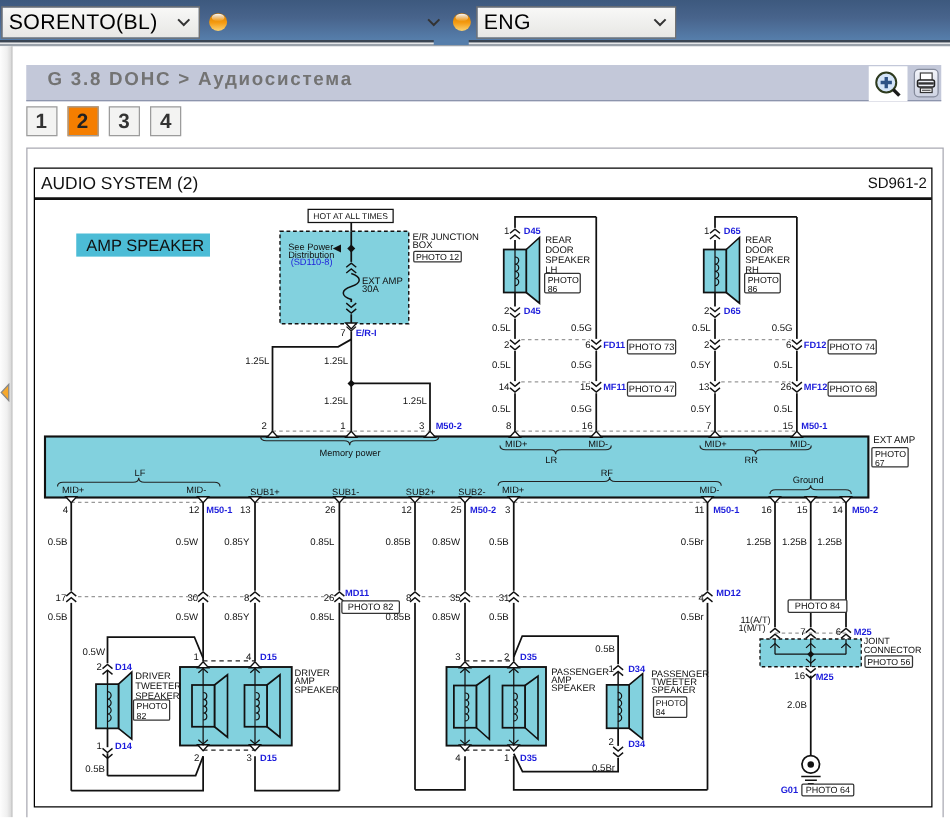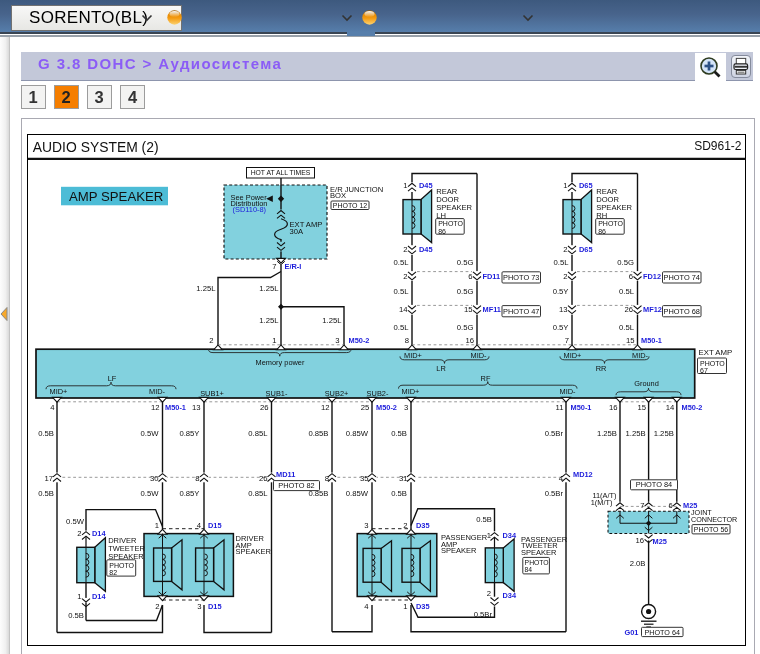--- a/index.html
+++ b/index.html
@@ -1,26 +1,27 @@
 <!DOCTYPE html>
 <html><head><meta charset="utf-8"><style>
 html,body{margin:0;padding:0;background:#fff;font-family:"Liberation Sans",sans-serif;}
 .abs{position:absolute;}
 #wrap{position:relative;width:760px;height:654px;overflow:hidden;background:#fff;}
 .sel{position:absolute;top:4.5px;height:24px;background:linear-gradient(180deg,#f8f8f7,#e7e7e4);border:1px solid #717171;
-font-size:17px;line-height:23.5px;padding-left:17px;color:#000;letter-spacing:0.3px;margin-left:10px;}
+font-size:17px;line-height:23.5px;padding-left:5px;color:#000;letter-spacing:0.3px;}
 .tab{position:absolute;top:84.7px;width:25.1px;height:24.3px;border:1px solid #9c9c9c;background:#f3f3f2;
 font-weight:bold;font-size:16.5px;line-height:23.5px;text-align:center;color:#333;box-sizing:border-box;}
 </style></head><body>
 <div id="wrap">
   <div class="abs" style="left:0;top:0;width:760px;height:32.2px;background:linear-gradient(180deg,#3d597e 0%,#48648c 45%,#567eab 100%)"></div>
   <div class="abs" style="left:0;top:32.2px;width:760px;height:2.1px;background:#3a4553"></div>
   <div class="abs" style="left:0;top:35.4px;width:760px;height:1.4px;background:#99a1aa"></div>
   <div class="abs" style="left:347px;top:31.5px;width:28px;height:4.3px;background:#567eab"></div>
   <div class="sel" style="left:1px;width:152px;">SORENTO(BL)</div>
+  <div class="sel" style="left:381px;width:153px;">ENG</div>
   <svg class="abs" style="left:141px;top:14px" width="12" height="8">
       <path d="M1.5,1.5 L6,6 L10.5,1.5" stroke="#333" stroke-width="1.6" fill="none"></path>
     </svg>
   <svg class="abs" style="left:341px;top:14px" width="12" height="8">
       <path d="M1.5,1.5 L6,6 L10.5,1.5" stroke="#333" stroke-width="1.6" fill="none"></path>
     </svg>
   <svg class="abs" style="left:522px;top:14px" width="12" height="8">
       <path d="M1.5,1.5 L6,6 L10.5,1.5" stroke="#333" stroke-width="1.6" fill="none"></path>
     </svg>
   <svg class="abs" style="left:166.6px;top:10.4px" width="16" height="16">
@@ -53,21 +54,21 @@
     </linearGradient>
       </defs>
     <circle cx="7.5" cy="7.5" r="7.2" fill="url(#bg2)"></circle>
     <ellipse cx="7.5" cy="4" rx="5.1" ry="3.1" fill="url(#hl2)"></ellipse>
   </svg>
   <div class="abs" style="left:0;top:37px;width:10px;height:617px;background:linear-gradient(90deg,#fdfdfd,#f0f0f0 55%,#dcdcdc 85%,#b8b8b8)"></div>
   <svg class="abs" style="left:0;top:306px" width="9" height="16">
       <path d="M7,1.5 L7,14.5 L1,8 Z" fill="#f6a82c" stroke="#888" stroke-width="1"></path>
     </svg>
   <div class="abs" style="left:21px;top:51.6px;width:732.4px;height:28.6px;background:#c3c8d9;border-bottom:1.4px solid #8d95ad"></div>
-  <div class="abs" style="left:38px;top:55px;font-size:15px;font-weight:bold;color:#8b5cf6;letter-spacing:1.4px">G 3.8 DOHC &gt; Аудиосистема</div>
+  <div class="abs" style="left:38px;top:55px;font-size:15px;font-weight:bold;color:#737373;letter-spacing:1.4px">G 3.8 DOHC &gt; Аудиосистема</div>
   <div class="abs" style="left:694.5px;top:52.7px;width:31.6px;height:28.4px;background:#fff"></div>
   <svg class="abs" style="left:698px;top:55px" width="26" height="25">
     <circle cx="11" cy="11" r="8" fill="#d4e4f8" stroke="#2e3b1f" stroke-width="1.6"></circle>
     <line x1="6.5" y1="11" x2="15.5" y2="11" stroke="#2d5185" stroke-width="2.7"></line>
     <line x1="11" y1="6.5" x2="11" y2="15.5" stroke="#2d5185" stroke-width="2.7"></line>
     <line x1="16.7" y1="16.7" x2="21.5" y2="21.5" stroke="#1a1a1a" stroke-width="2.8"></line>
   </svg>
   <div class="abs" style="left:731px;top:55.4px;width:19.6px;height:22.6px;border:1.6px solid #858b9c;border-radius:4px;background:linear-gradient(180deg,#f2f4f9,#cfd4e3);box-sizing:border-box"></div>
   <svg class="abs" style="left:731px;top:55.4px" width="20" height="23">
     <rect x="5.3" y="3.4" width="9.4" height="6" fill="#fff" stroke="#444" stroke-width="1"></rect>

